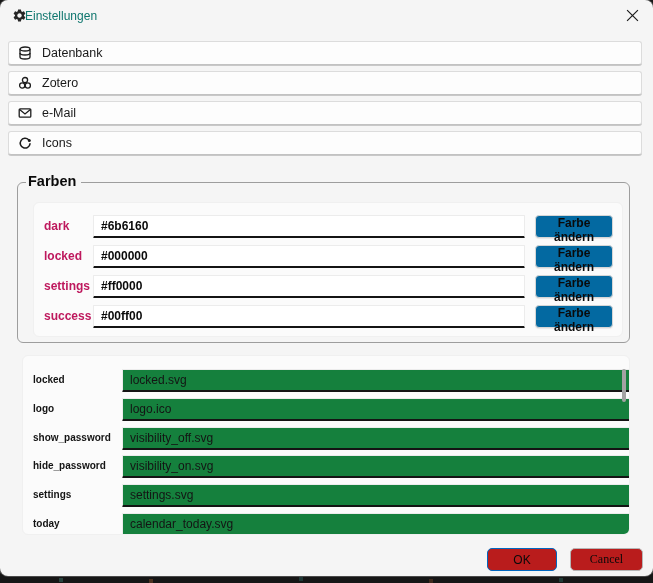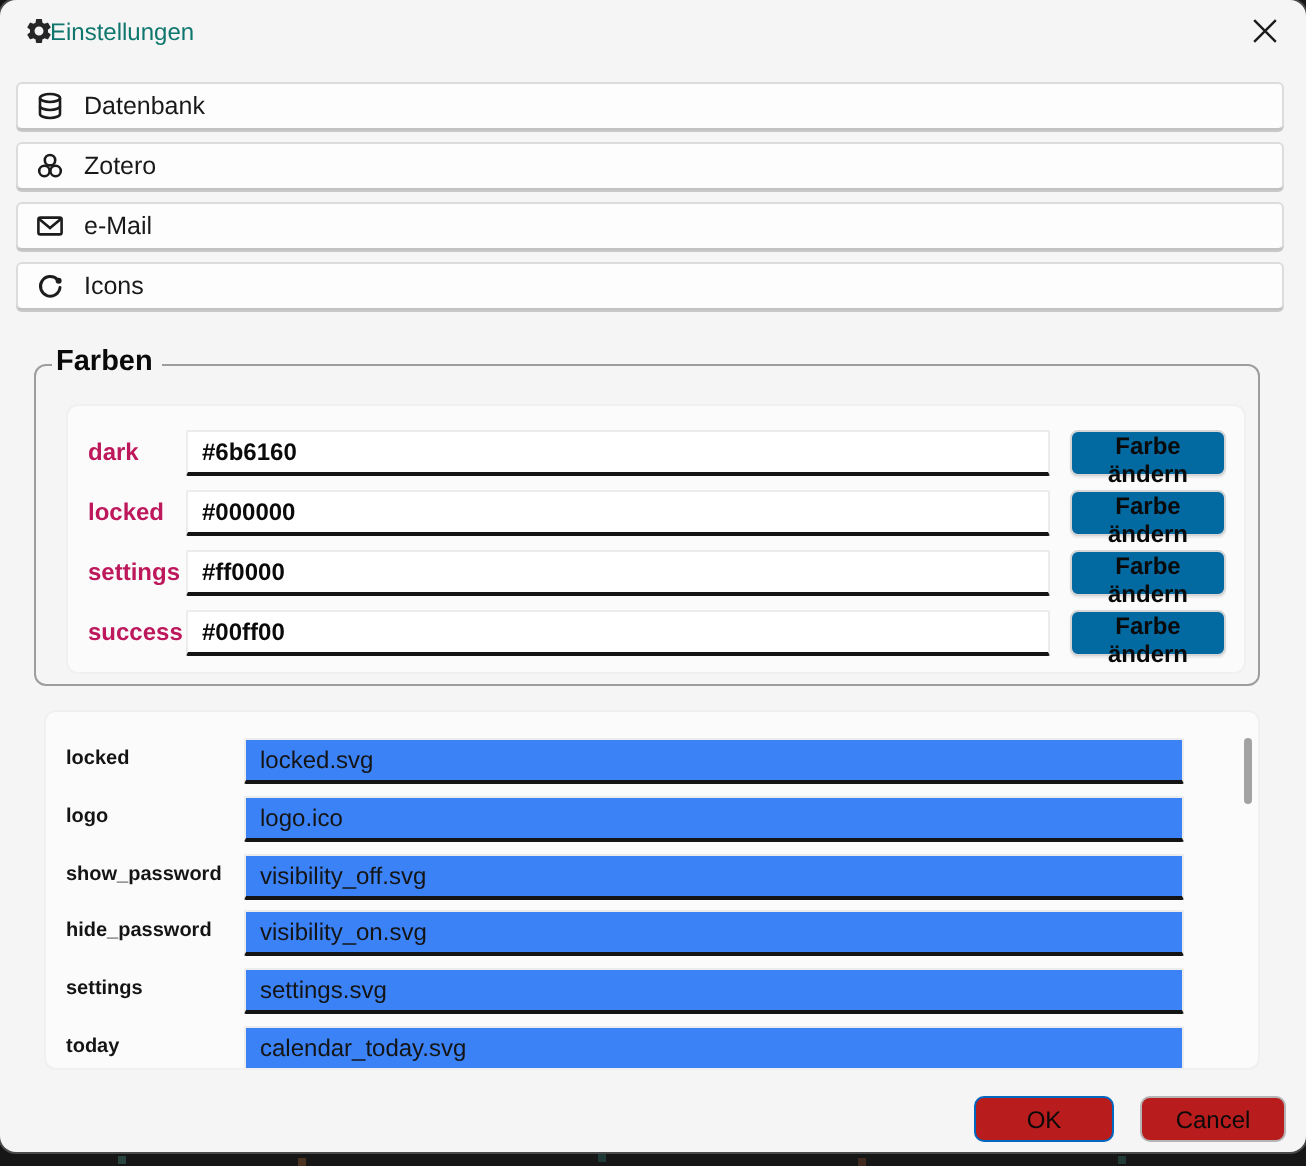--- a/index.html
+++ b/index.html
@@ -94,43 +94,43 @@
     position: absolute; left: 22px; top: 355px; width: 608px; height: 180px;
     background: #fbfbfb; border: 1px solid #f0f0f0; border-radius: 6px;
     overflow: hidden;
   }
   .i-row { position: absolute; left: 0; width: 100%; height: 23px; }
   .i-row .i-label {
     position: absolute; left: 10px; top: 5px;
     font-size: 10px; color: #141414; font-weight: bold;
   }
   .file-input {
-    position: absolute; left: 99px; top: 0; width: 470px; height: 23px;
-    background: #3b82f6;
+    position: absolute; left: 99px; top: 0; width: 531px; height: 23px;
+    background: #15803d;
     border: 1px solid #ececec; border-bottom: 2px solid #141414;
     border-radius: 1px;
     font-family: "Liberation Sans", sans-serif;
     font-size: 12px; color: #141414;
     padding: 0 7px;
   }
   .v-scroll-thumb {
     position: absolute; left: 599px; top: 13px; width: 4px; height: 33px;
     background: #a3a3a3; border-radius: 2px;
   }
 
   
   .footer-btn {
     position: absolute; top: 548px; height: 23px;
     background: #b91c1c; border-radius: 5px;
     font-family: "Liberation Sans", sans-serif;
     font-size: 12px; color: #0a0a0a;
     cursor: default;
   }
   .ok-btn { left: 487px; width: 70px; border: 1.5px solid #0067c0; }
-  .cancel-btn { left: 570px; width: 73px; border: 1px solid #b5b5b5; }
+  .cancel-btn { left: 570px; width: 73px; border: 1px solid #b5b5b5; font-family: Liberation Serif, serif; }
 
   svg { display: block; }
 </style>
 </head>
 <body>
 
 <div class="desktop-noise"></div>
 
 <div class="window">
 

